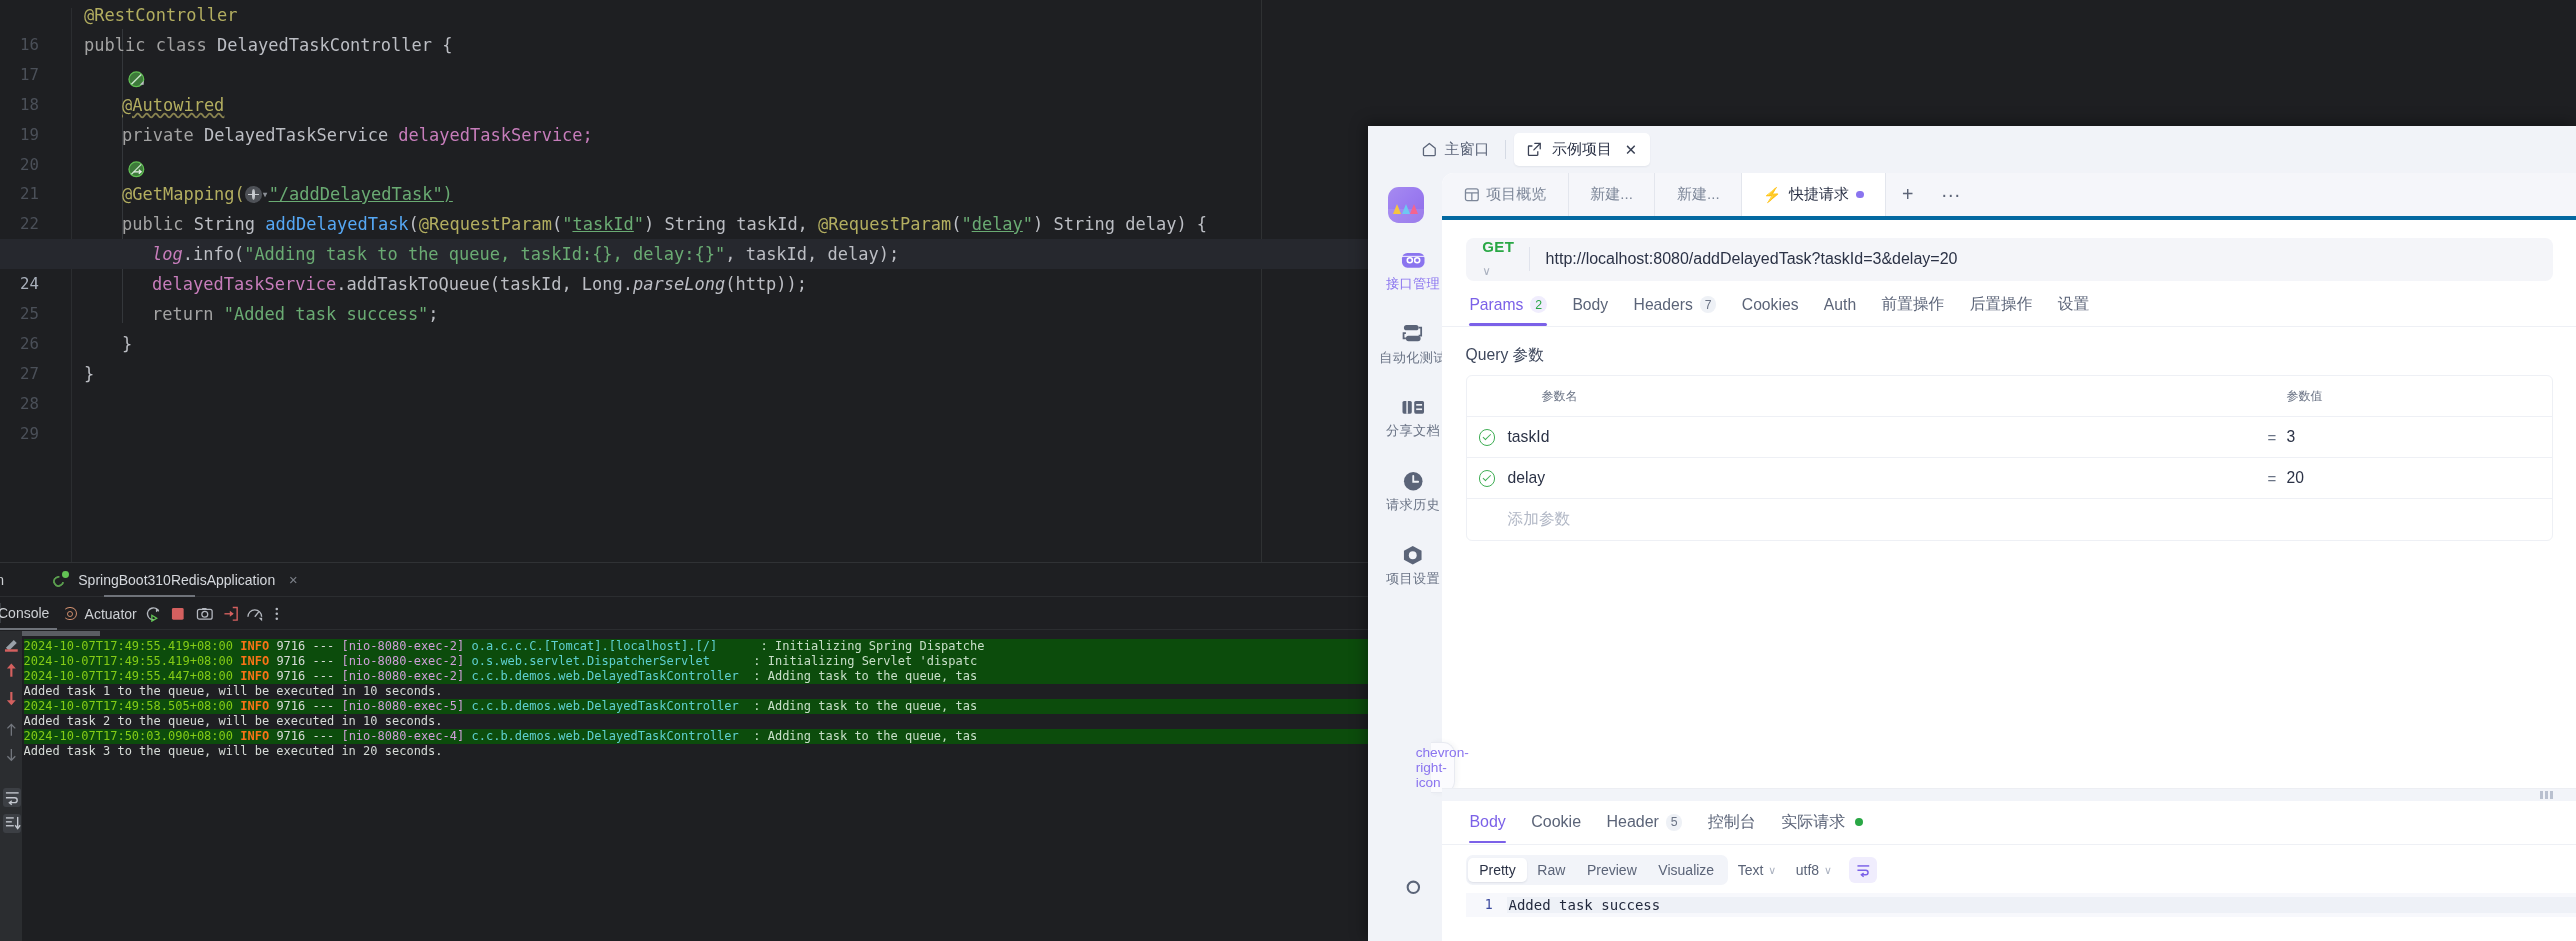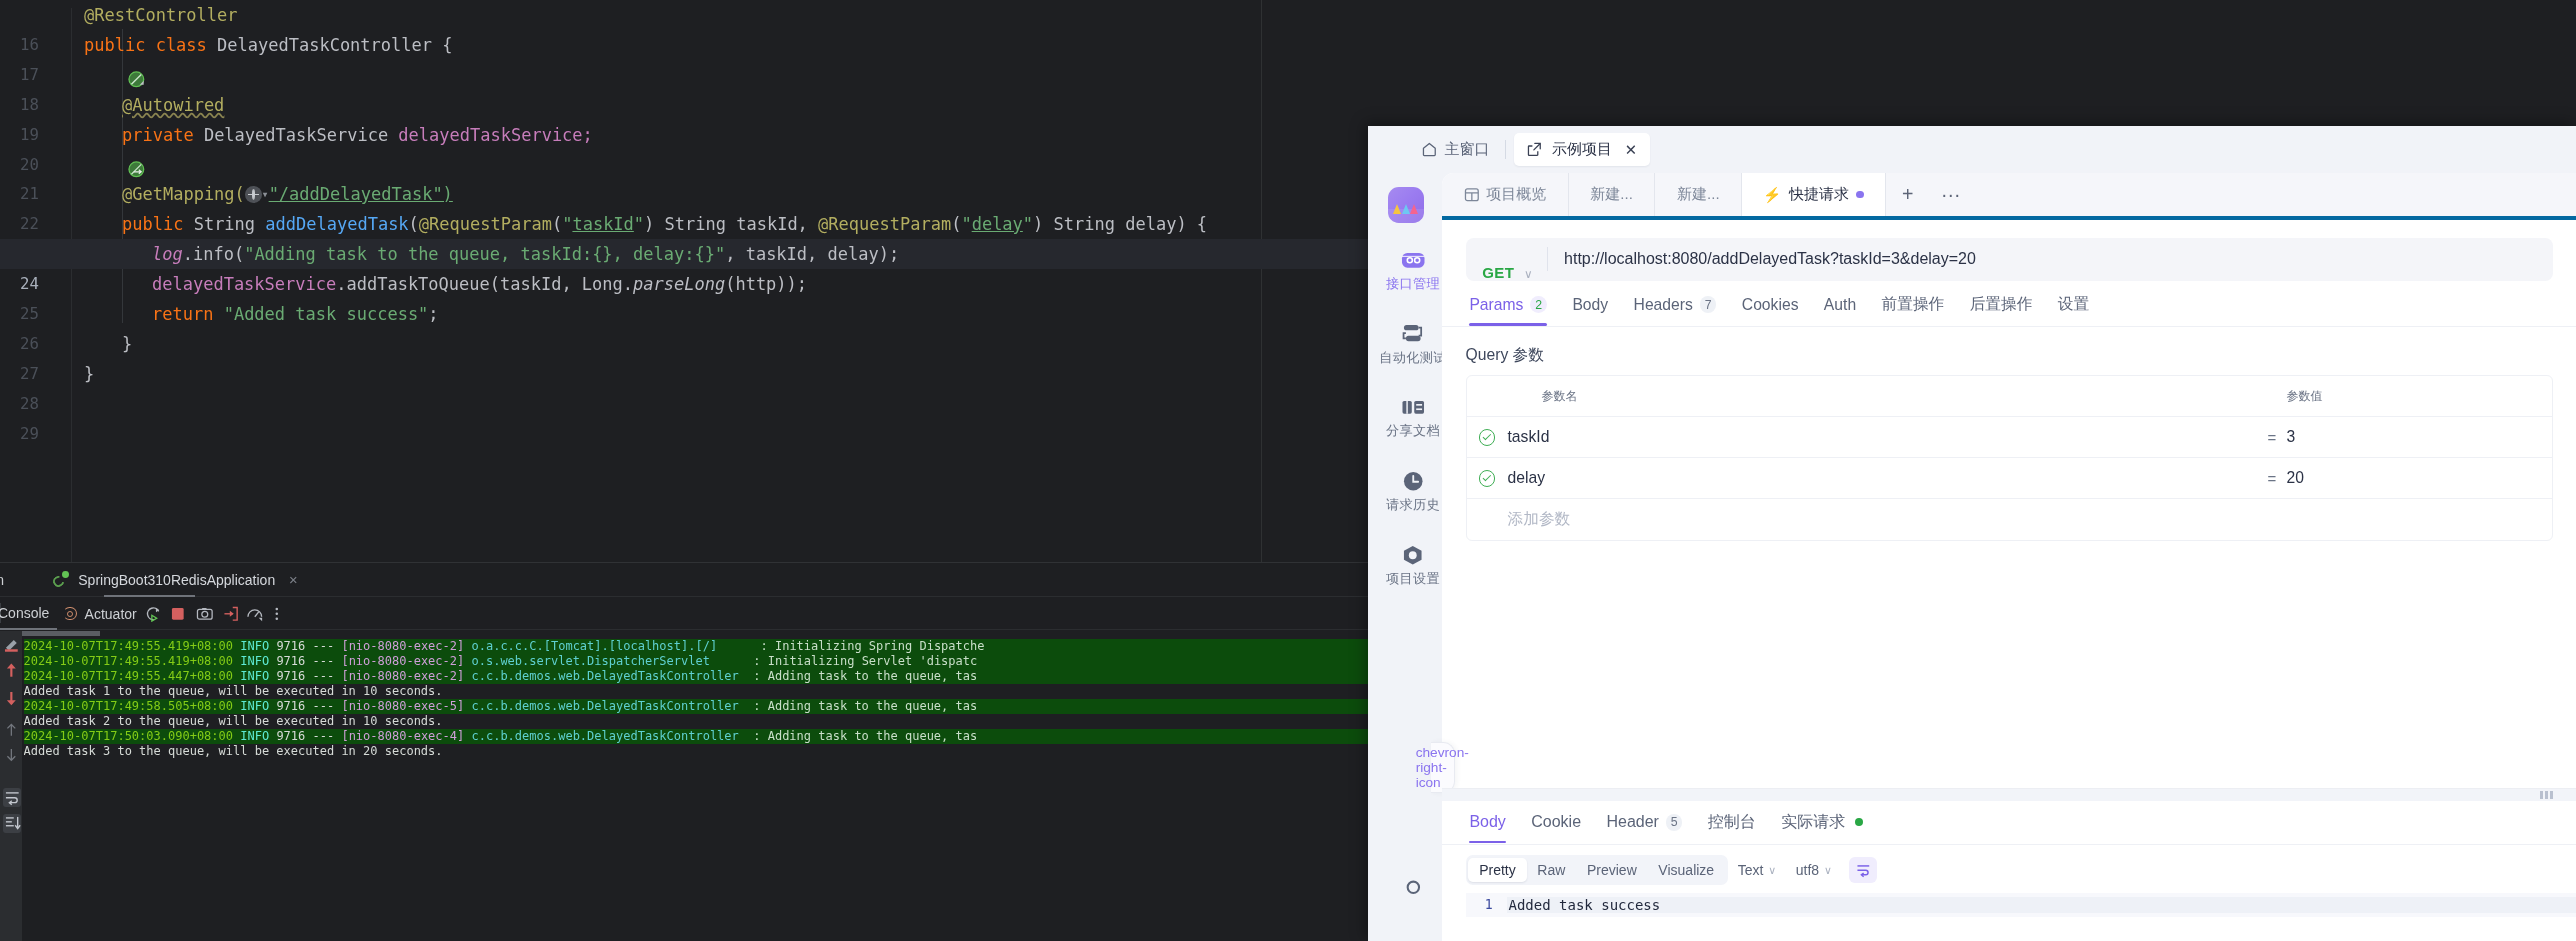--- a/index.html
+++ b/index.html
@@ -44,21 +44,21 @@
     font-size: 15.7px;
   }
   .code-row.hl .lnum { color: #a9b0bb; }
   .gutter-ico {
     position: absolute; left: 46px; top: 6.9px;
     width: 16.7px; height: 16.7px;
   }
   .ctext { position: absolute; left: 0; top: 0; }
 
   .t-ann   { color: #b3ae60; }
-  .t-kw    { color: #f97316; }
+  .t-kw    { color: #a3a3a3; }
   .t-cls   { color: #bcbec4; }
   .t-fld   { color: #c77dbb; }
   .t-mth   { color: #56a8f5; }
   .t-str   { color: #6aab73; }
   .t-pln   { color: #bcbec4; }
   .t-ul    { color: #6aab73; text-decoration: underline; }
   .t-it    { color: #c77dbb; font-style: italic; }
   .t-it2   { color: #bcbec4; font-style: italic; }
   .squig   { color: #b3ae60; text-decoration: underline; text-decoration-style: wavy; text-decoration-color: #8a8450; }
   .t-ulw   { color: #bcbec4; text-decoration: underline; }
@@ -166,21 +166,21 @@
   }
   .logline {
     height: 15px; line-height: 15px;
     font-family: "DejaVu Sans Mono", monospace;
     font-size: 12px;
     white-space: pre;
     color: #d6dbd7;
   }
   .logline.green { background: #0c4c0c; }
   .logline .ts   { color: #84cc16; }
-  .logline .lvl  { color: #5eead4; }
+  .logline .lvl  { color: #f97316; font-weight: bold; }
   .logline .pid  { color: #d6dbd7; }
   .logline .thr  { color: #cf9fd8; }
   .logline .cls  { color: #5fd0d0; }
   .logline .msg  { color: #c9dfc9; }
   .logline.plain { color: #d6dbd7; background: transparent; }
 
   .gico { position:absolute; left:2.9px; width:16.7px; height:16.7px; }
 
   
   #apiwin {
@@ -272,22 +272,22 @@
   }
 
   
   #url-row { padding:17.6px 23.5px 0 23.5px; }
   #url-box {
     display:flex; align-items:center; height:43px;
     background:#f4f5f9; border-radius:7.8px;
     overflow:hidden;
   }
   #method-sel {
-    display:flex; align-items:flex-end; gap:9.8px;
-    padding:0 14.7px 0 16.7px; height:43px;
+    display:flex; align-items:flex-start; gap:9.8px;
+    padding:0 14.7px 0 16.7px; height:43px;flex-direction:column;
   }
   #method-sel .m { color:#29a745; font-size:15px; font-weight:bold; letter-spacing:0.4px; }
   #method-sel .cv { color:#a9b0bf; font-size:11.8px; }
   #method-div { width:1px; height:23.5px; background:#e0e3ec; }
   #url-input {
     flex:1; border:0; background:transparent; outline:none;
     padding:0 15.7px; height:43px;
     font-size:16px; color:#2b3246;
     font-family:"Liberation Sans", sans-serif;
   }

